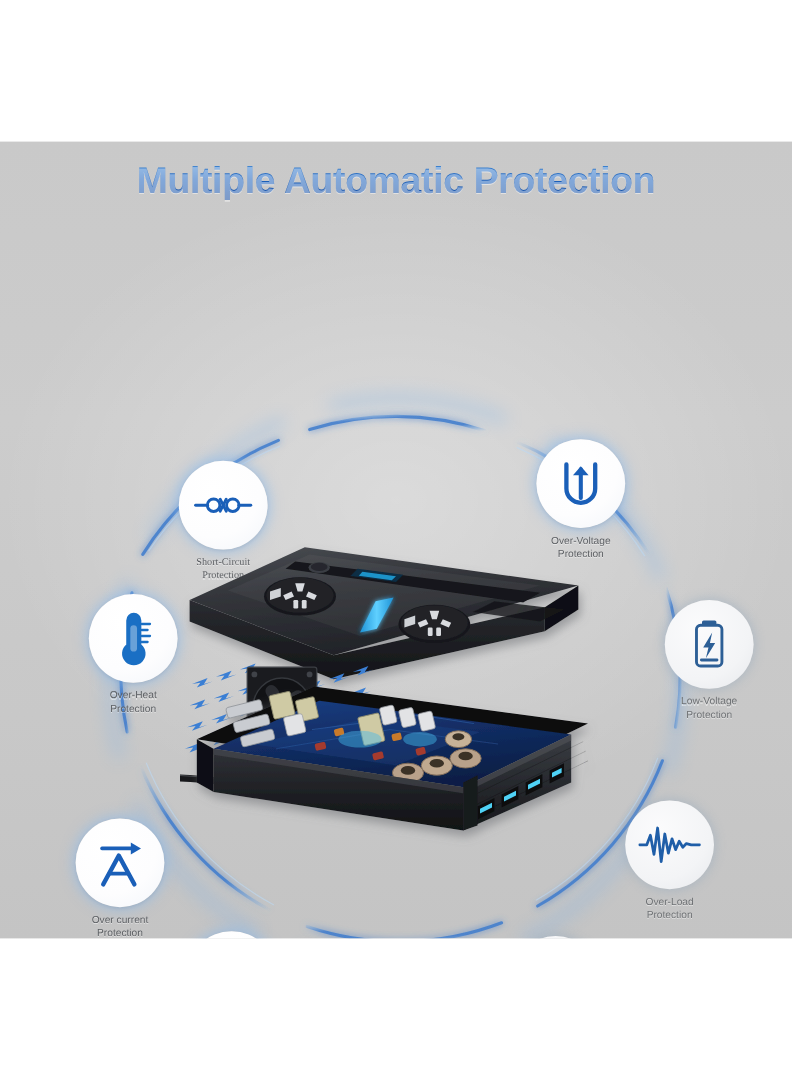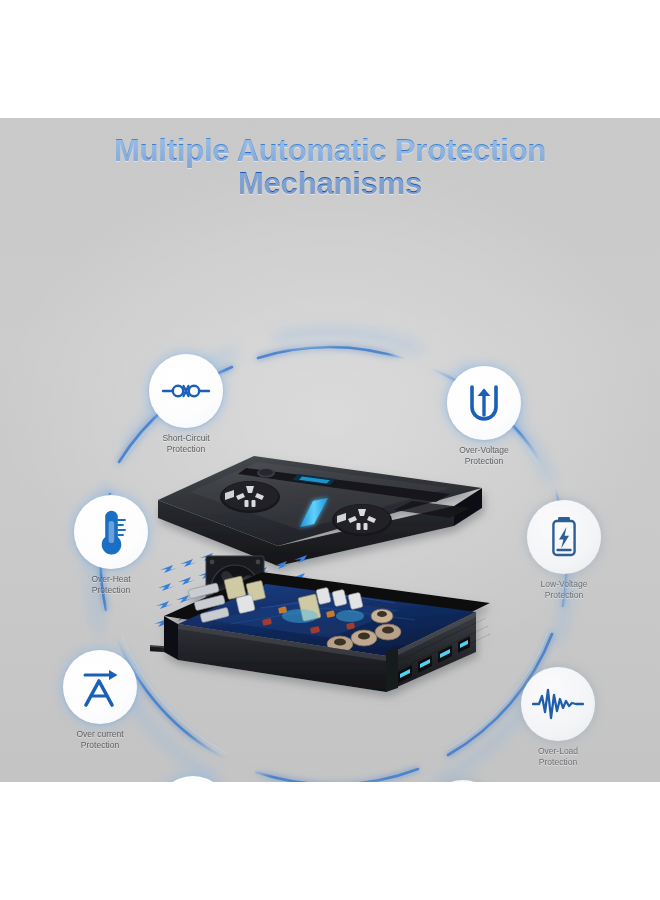--- a/index.html
+++ b/index.html
@@ -60,21 +60,20 @@
 </head>
 <body>
 
 <div id="stage">
 
   <div class="panel">
     <div class="panel-sheen"></div>
 
     <div class="title">
       <span>Multiple Automatic Protection</span>
-      <span class="l2">Mechanisms</span>
     </div>
 
     <svg class="ring" viewBox="0 0 660 664">
       <defs>
         <linearGradient id="arcA" x1="0" y1="0" x2="1" y2="1">
           <stop offset="0%" stop-color="#6ea8e4" stop-opacity="0"></stop>
           <stop offset="28%" stop-color="#3f7ccd" stop-opacity=".85"></stop>
           <stop offset="72%" stop-color="#3f7ccd" stop-opacity=".85"></stop>
           <stop offset="100%" stop-color="#6ea8e4" stop-opacity="0"></stop>
         </linearGradient>
@@ -106,21 +105,21 @@
       </g>
 
       <g fill="none" stroke="#bcd9f4" stroke-width="1" opacity=".6" stroke-linecap="round">
         <path d="M 124 341 A 233 233 0 0 1 233 254"></path>
         <path d="M 431 255 A 233 233 0 0 1 537 345"></path>
         <path d="M 548 514 A 233 233 0 0 1 447 632"></path>
         <path d="M 228 636 A 233 233 0 0 1 122 518"></path>
       </g>
     </svg>
 
-    <div class="node" style="left:186px;top:236px;">
+    <div class="node" style="left:186px;top:266px;font-family:Liberation Serif, serif;">
       <div class="bubble">
         <svg width="50" height="26" viewBox="0 0 50 26">
           <g stroke="#1a5fb8" stroke-width="2.4" fill="none" stroke-linecap="round">
             <line x1="2" y1="13" x2="12" y2="13"></line>
             <line x1="38" y1="13" x2="48" y2="13"></line>
             <circle cx="17" cy="13" r="5.2"></circle>
             <circle cx="33" cy="13" r="5.2"></circle>
             <line x1="22.5" y1="8" x2="27.5" y2="18"></line>
             <line x1="27.5" y1="8" x2="22.5" y2="18"></line>
           </g>
@@ -158,36 +157,36 @@
             <line x1="26" y1="26" x2="31" y2="26"></line>
           </g>
         </svg>
       </div>
       <div class="node-label">
         <span>Over-Heat</span><br>
         <span>Protection</span>
       </div>
     </div>
 
-    <div class="node" style="left:564px;top:382px;">
+    <div class="node" style="left:591px;top:382px;">
       <div class="bubble dim">
         <svg width="34" height="46" viewBox="0 0 34 46">
           <rect x="11" y="3" width="12" height="4" rx="1.4" fill="#2d5f96"></rect>
           <rect x="6.4" y="7" width="21.2" height="34" rx="3.4" fill="none" stroke="#2d5f96" stroke-width="2.4"></rect>
           <line x1="10.5" y1="36" x2="23.5" y2="36" stroke="#2d5f96" stroke-width="2.4" stroke-linecap="round"></line>
           <path d="M19.5 13 L12 25.5 L16.4 25.5 L14.2 34.5 L22 21.8 L17.6 21.8 Z" fill="#2d5f96"></path>
         </svg>
       </div>
       <div class="node-label">
         <span>Low-Voltage</span><br>
         <span>Protection</span>
       </div>
     </div>
 
-    <div class="node" style="left:100px;top:532px;">
+    <div class="node" style="left:100px;top:564px;">
       <div class="bubble">
         <svg width="44" height="46" viewBox="0 0 44 46">
           <line x1="7" y1="11" x2="34" y2="11" stroke="#1a5fb8" stroke-width="3" stroke-linecap="round"></line>
           <path d="M31 6 L39.5 11 L31 16 Z" fill="#1a5fb8"></path>
           <path d="M8 41 L21 17 L34 41" fill="none" stroke="#1a5fb8" stroke-width="3.6" stroke-linecap="round" stroke-linejoin="round"></path>
           <line x1="13.2" y1="32" x2="28.8" y2="32" stroke="#1a5fb8" stroke-width="3.2" stroke-linecap="round"></line>
         </svg>
       </div>
       <div class="node-label">
         <span>Over current</span><br>

